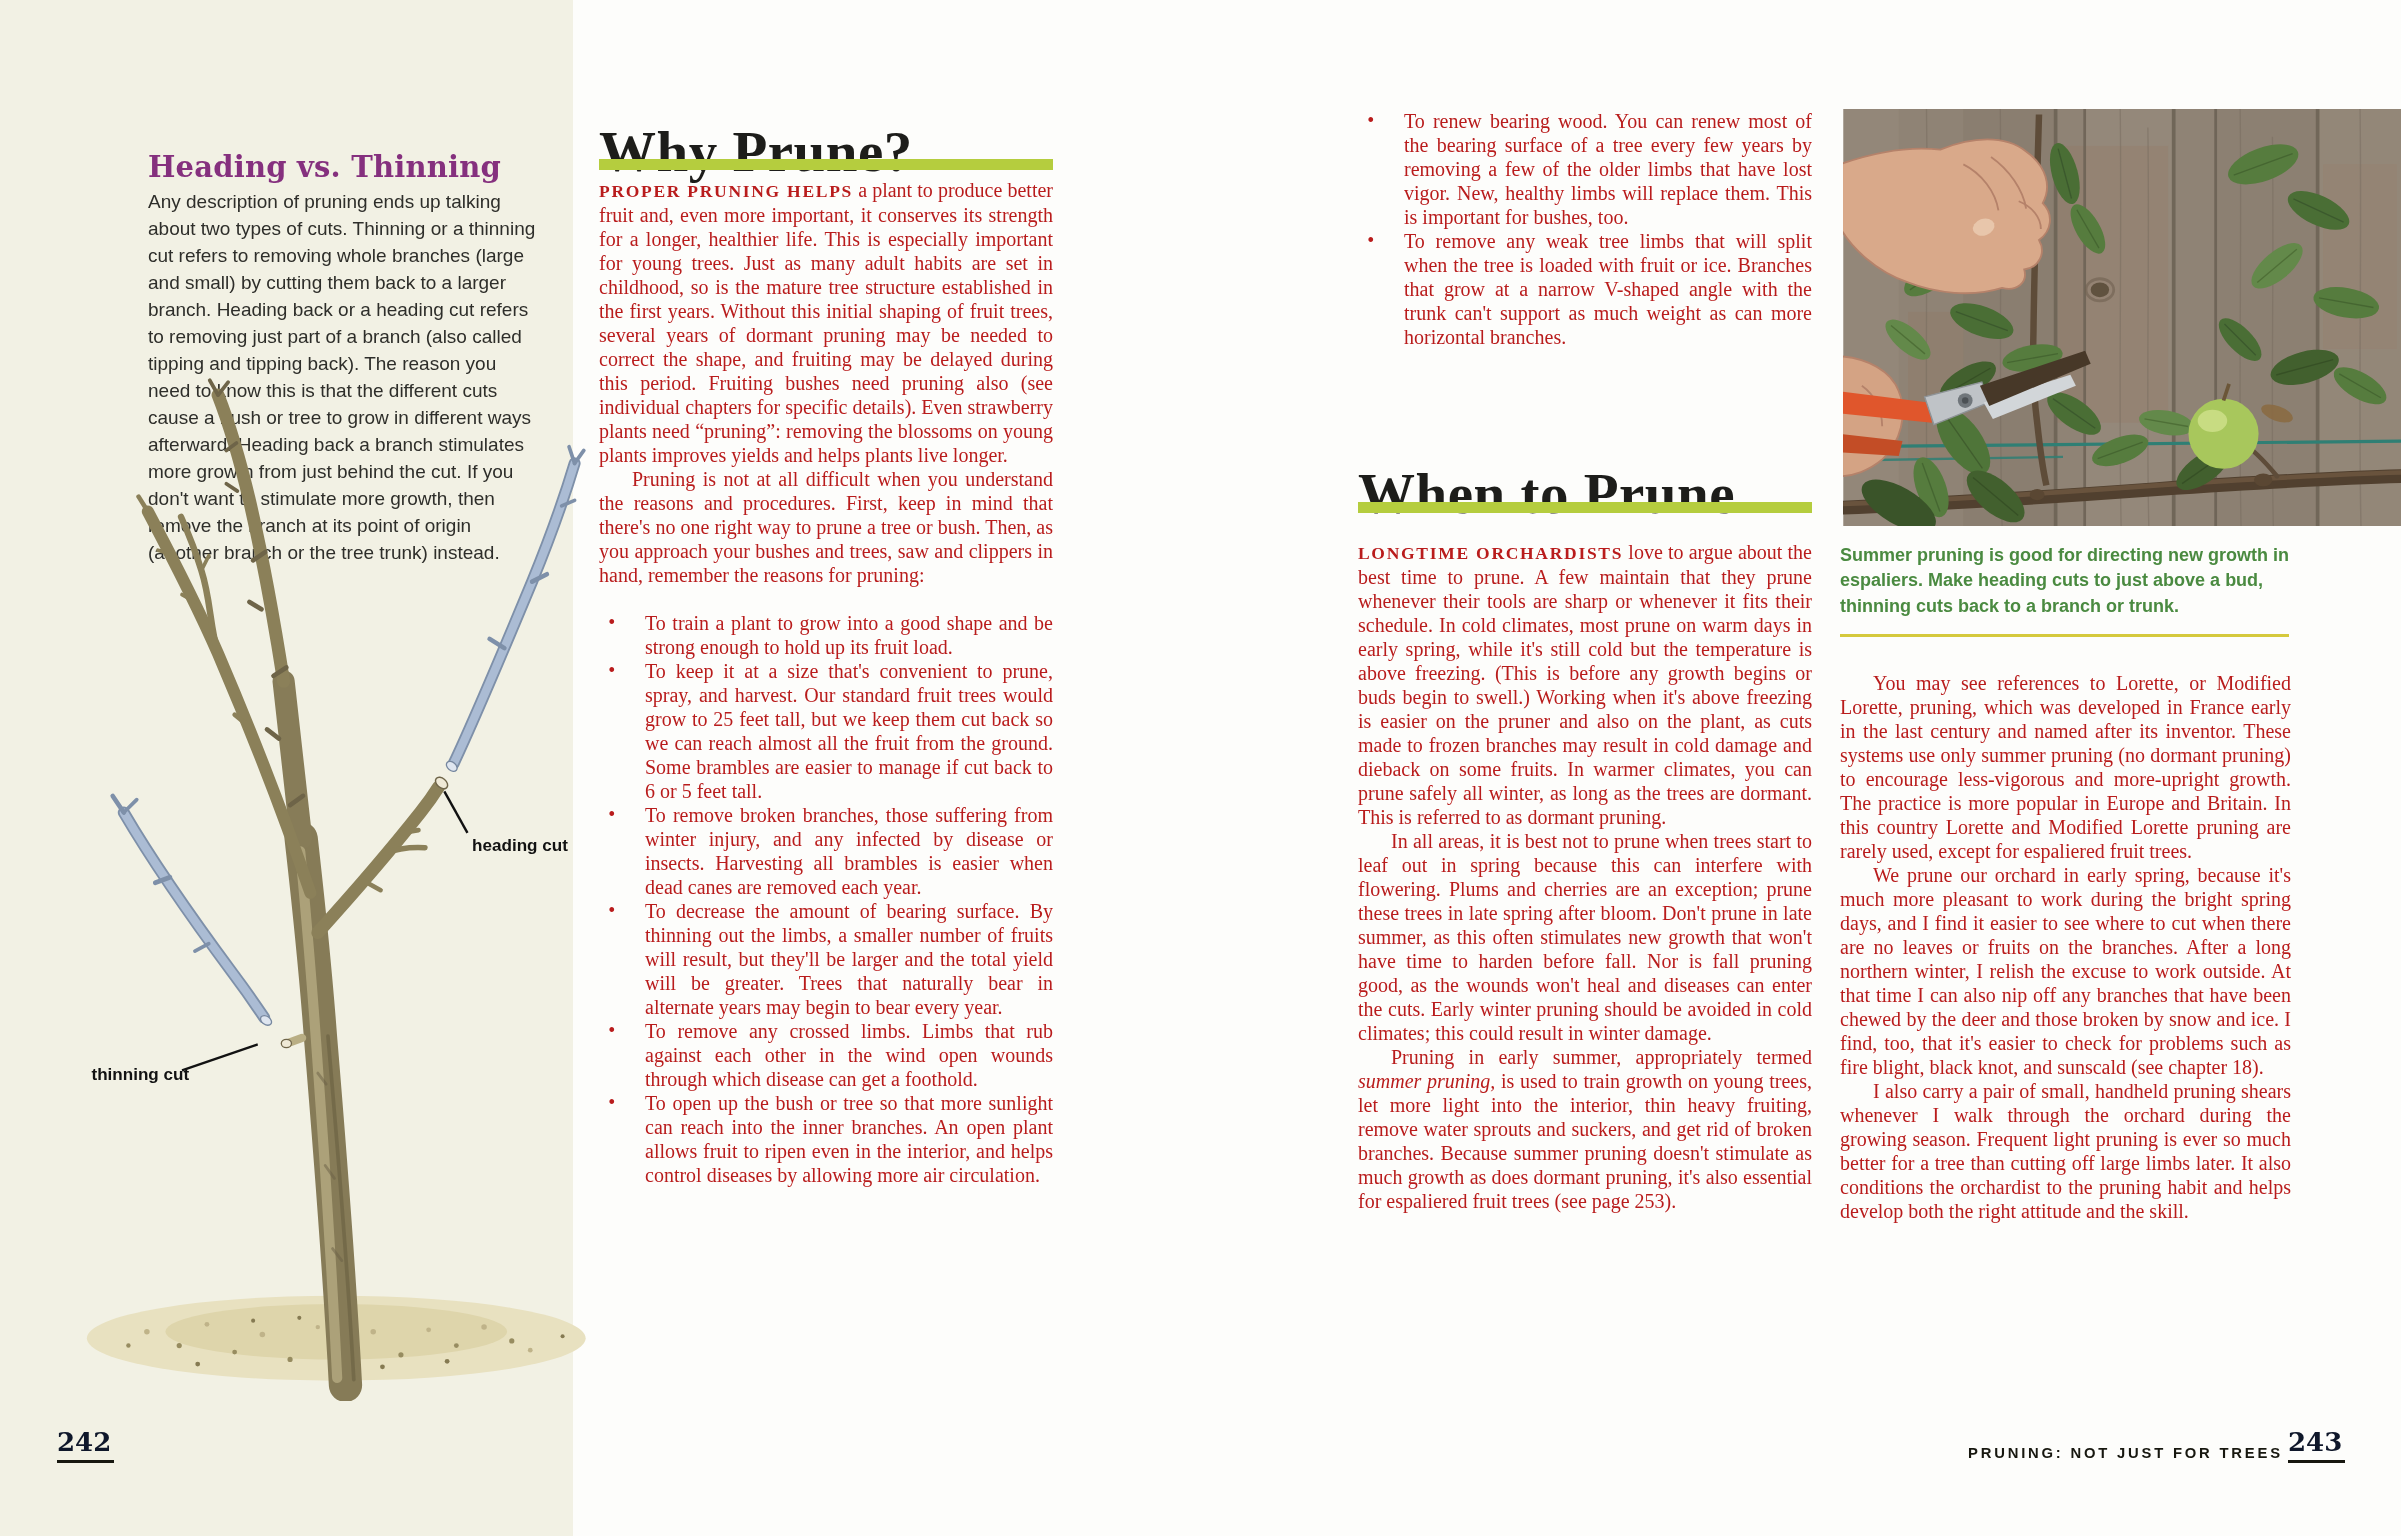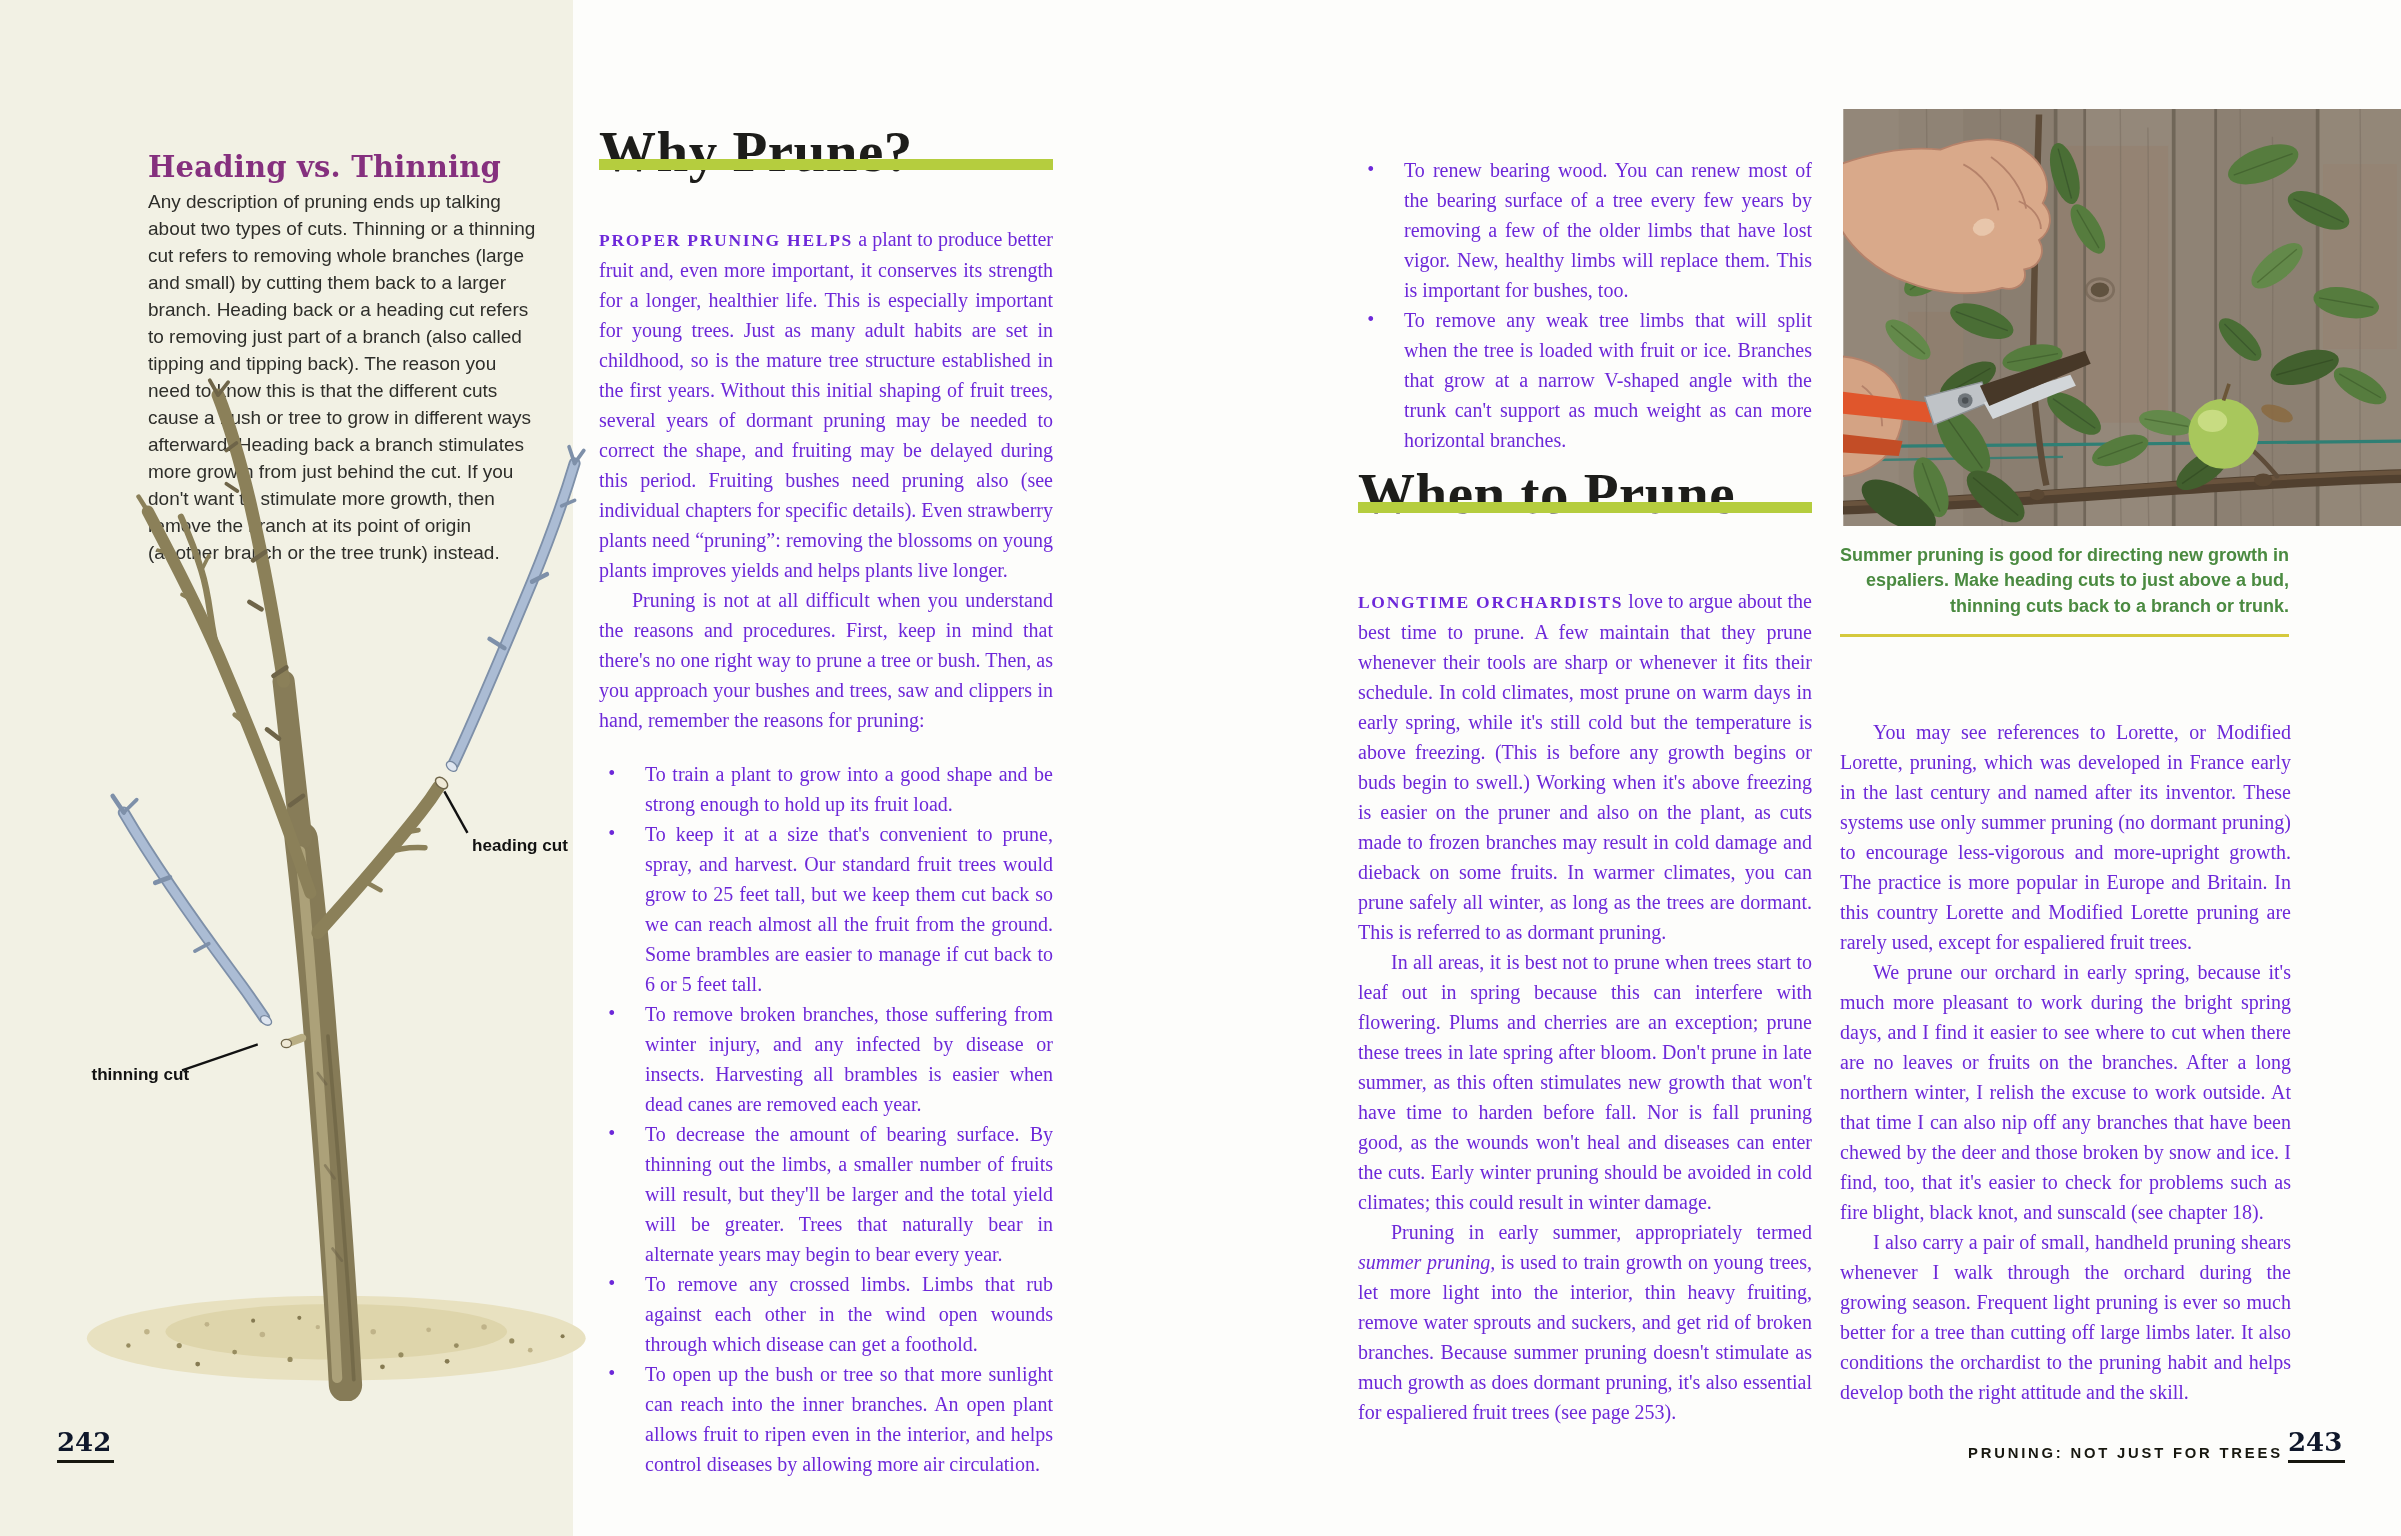--- a/index.html
+++ b/index.html
@@ -28,21 +28,21 @@
     font-size:57px; color:#1d1d1a; letter-spacing:0.5px; line-height:1;
   }
   #title-why  { left:599px;  top:85px;  }
   #title-when { left:1358px; top:427px; }
   .green-bar { position:absolute; width:454px; height:11px; }
   #bar-why  { left:599px;  top:159px; }
   #bar-when { left:1358px; top:502px; }
 
   .flow {
     position:absolute; width:454px;
-    font-size:20px; line-height:30px; text-align:justify; color:#6d28d9;margin-top:46px;
+    font-size:20px; line-height:24px; text-align:justify; color:#b91c1c;
   }
   #flow-why { left:599px; top:178px; }
   #flow-when-bullets { left:1358px; top:109px; }
   #flow-when { left:1358px; top:540px; }
   #flow-right2 { left:1840px; top:671px; width:451px; }
 
   .flow p { margin:0; }
   .flow p.indent { text-indent:33px; }
   .lead-in { font-weight:bold; font-size:17.5px; letter-spacing:1.7px; }
   .em { font-style:italic; }
@@ -381,21 +381,21 @@
         <path d="M-4,352 L64,360 L60,376 L-4,372 Z" fill="#c34d26"></path>
         <polygon points="88,312 150,296 158,318 98,342" fill="#bfc3c7" stroke="#8e9397" stroke-width="1.5"></polygon>
         <polygon points="152,318 246,288 252,300 162,336" fill="#d2d6d9"></polygon>
         <polygon points="148,300 262,262 268,276 158,322" fill="#473828"></polygon>
         <circle cx="132" cy="316" r="8" fill="#70767b"></circle>
           <circle cx="132" cy="316" r="3.5" fill="#4c5155"></circle>
       </g>
     </svg>
   </figure>
 
-  <figcaption class="caption" style="color: rgb(74, 138, 64); text-align: right;">Summer pruning is good for directing new growth in espaliers. Make heading cuts to just above a bud, thinning cuts back to a branch or trunk.</figcaption>
+  <figcaption class="caption" style="color: rgb(74, 138, 64);">Summer pruning is good for directing new growth in espaliers. Make heading cuts to just above a bud, thinning cuts back to a branch or trunk.</figcaption>
   <div class="rule-yellow" style="background: rgb(213, 201, 60);"></div>
 
   <div id="flow-right2" class="flow">
     <p class="indent">You may see references to Lorette, or Modified Lorette, pruning, which was developed in France early in the last century and named after its inventor. These systems use only summer pruning (no dormant pruning) to encourage less-vigorous and more-upright growth. The practice is more popular in Europe and Britain. In this country Lorette and Modified Lorette pruning are rarely used, except for espaliered fruit trees.</p>
     <p class="indent">We prune our orchard in early spring, because it's much more pleasant to work during the bright spring days, and I find it easier to see where to cut when there are no leaves or fruits on the branches. After a long northern winter, I relish the excuse to work outside. At that time I can also nip off any branches that have been chewed by the deer and those broken by snow and ice. I find, too, that it's easier to check for problems such as fire blight, black knot, and sunscald (see chapter 18).</p>
     <p class="indent">I also carry a pair of small, handheld pruning shears whenever I walk through the orchard during the growing season. Frequent light pruning is ever so much better for a tree than cutting off large limbs later. It also conditions the orchardist to the pruning habit and helps develop both the right attitude and the skill.</p>
   </div>
 
   <div id="pagenum-left" class="pagenum">242</div>
   <div class="running-head">PRUNING: NOT JUST FOR TREES</div>

